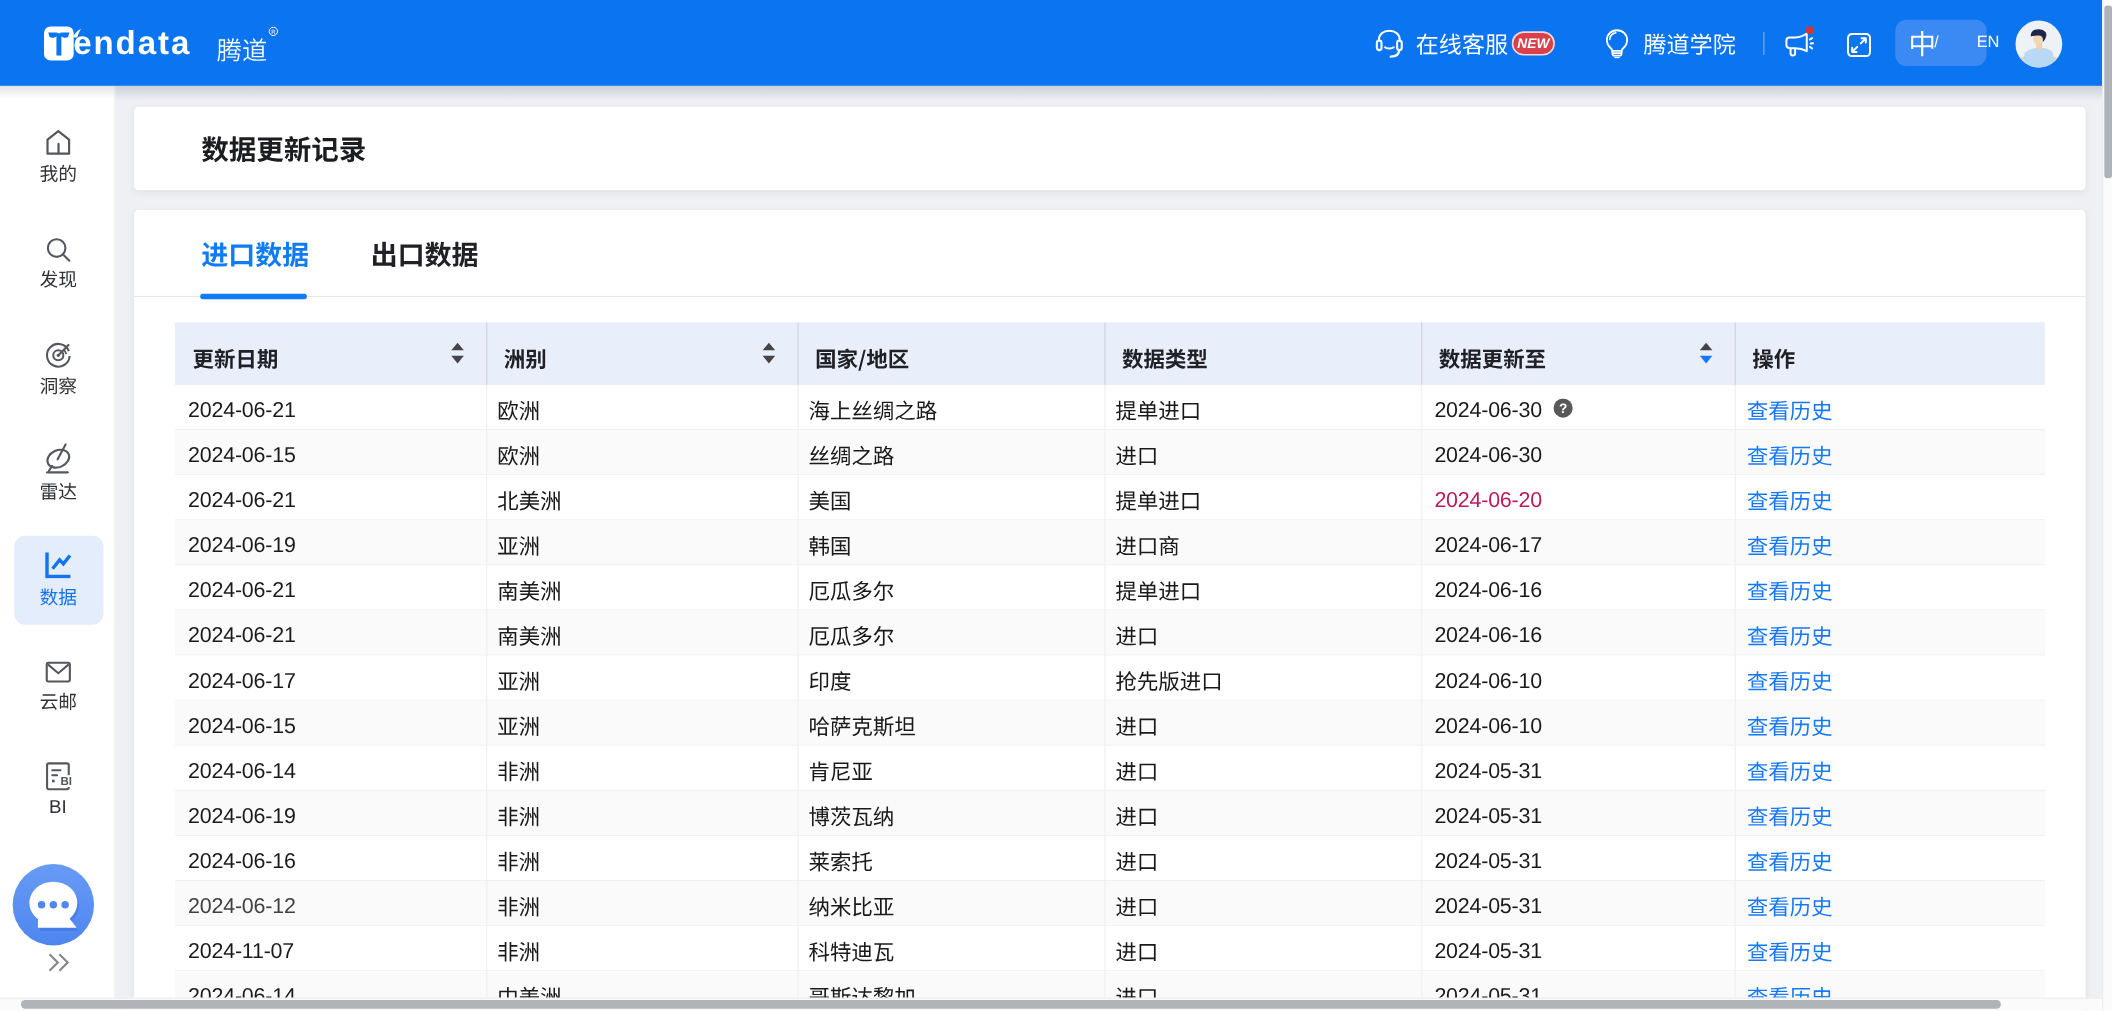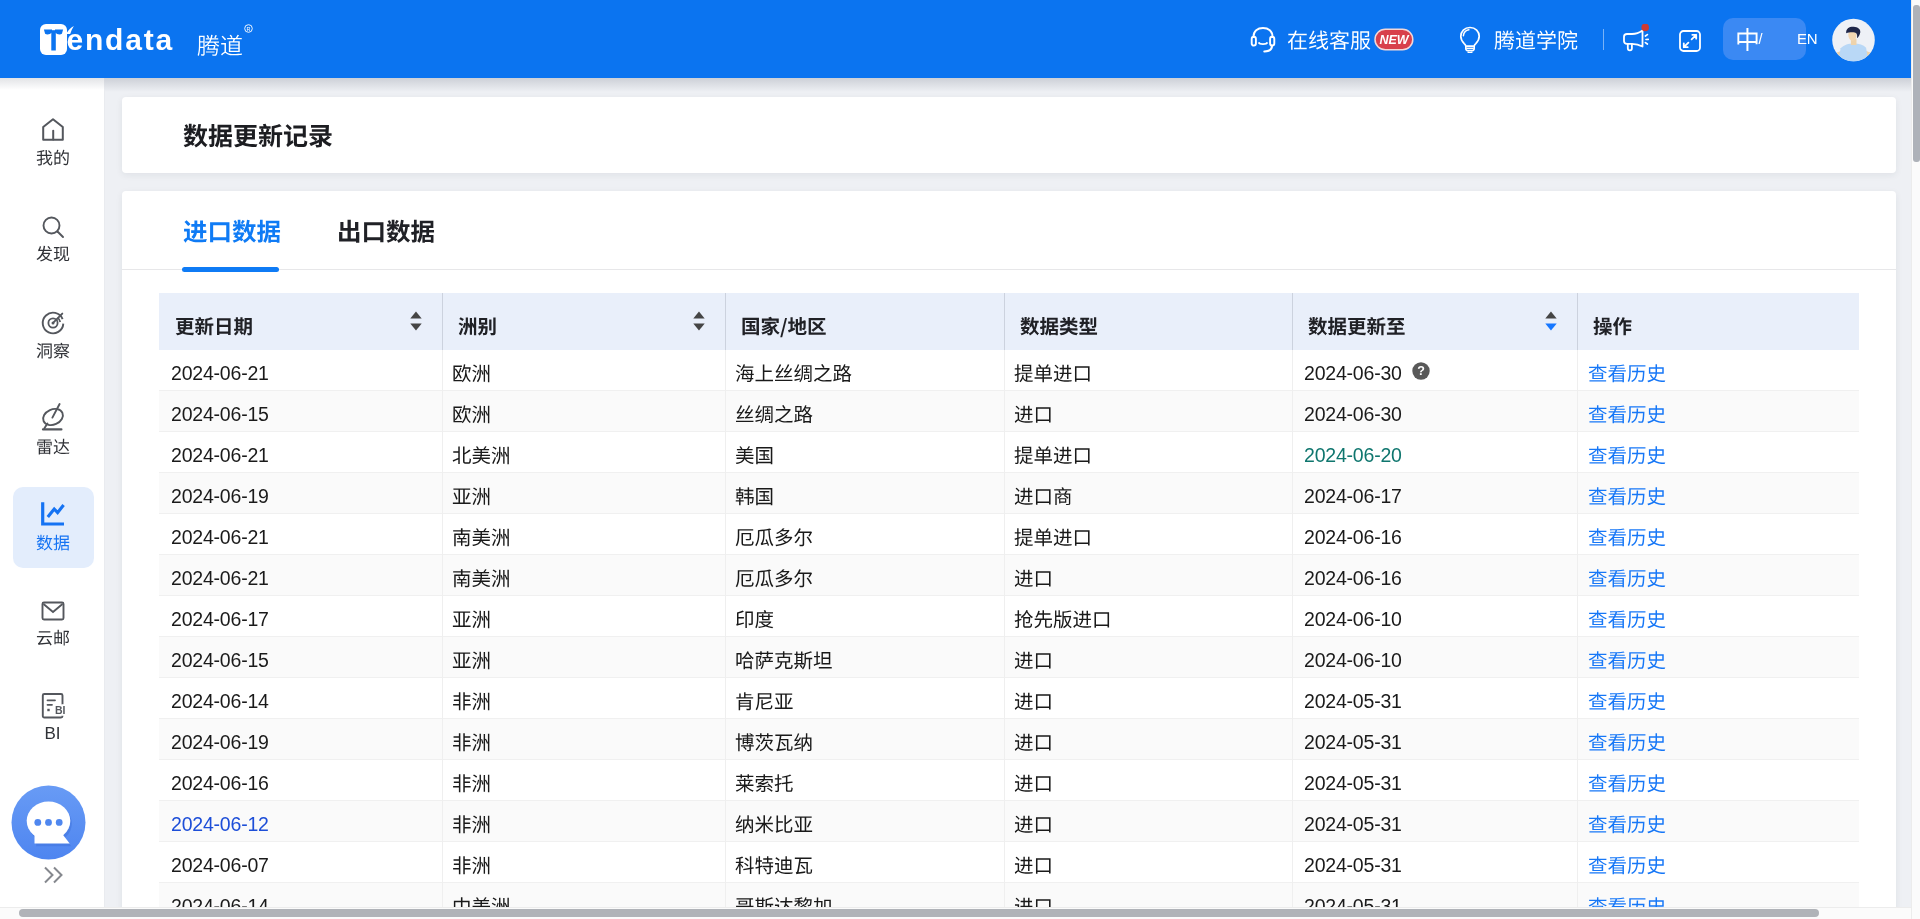--- a/index.html
+++ b/index.html
@@ -184,21 +184,21 @@
     </g>
   </svg>
 <svg style="position:absolute;left:1014.0px;top:442.8px;overflow:visible" width="78.0" height="24.4">
     <g fill="#1a1a1a" transform="translate(0,19.60) scale(0.019500,-0.019500)">
       <use href="#r63d0" xlink:href="#r63d0"></use>
       <use href="#r5355" xlink:href="#r5355" x="1000"></use>
       <use href="#r8fdb" xlink:href="#r8fdb" x="2000"></use>
       <use href="#r53e3" xlink:href="#r53e3" x="3000"></use>
     </g>
   </svg>
-<div class="abs" style="left:1304px;top:434.5px;width:200px;height:41px;line-height:41px;font-size:19.5px;letter-spacing:-0.2px;color:#0f766e">2024-06-20</div>
+<div class="abs" style="left:1304px;top:434.5px;width:200px;height:41px;line-height:41px;font-size:19.5px;letter-spacing:-0.2px;color:#be185d">2024-06-20</div>
 <svg style="position:absolute;left:1588.0px;top:442.8px;overflow:visible" width="78.0" height="24.4">
     <g fill="#1677f7" transform="translate(0,19.60) scale(0.019500,-0.019500)">
       <use href="#r67e5" xlink:href="#r67e5"></use>
       <use href="#r770b" xlink:href="#r770b" x="1000"></use>
       <use href="#r5386" xlink:href="#r5386" x="2000"></use>
       <use href="#r53f2" xlink:href="#r53f2" x="3000"></use>
     </g>
   </svg>
 <div class="abs" style="left:159px;top:473px;width:1700px;height:41px;background:#fafafa;border-bottom:1px solid #f0f0f0"></div>
 <div class="abs" style="left:171px;top:475.5px;width:200px;height:41px;line-height:41px;font-size:19.5px;letter-spacing:-0.2px;color:#1a1a1a">2024-06-19</div>
@@ -445,21 +445,21 @@
 <div class="abs" style="left:1304px;top:762.5px;width:200px;height:41px;line-height:41px;font-size:19.5px;letter-spacing:-0.2px;color:#1a1a1a">2024-05-31</div>
 <svg style="position:absolute;left:1588.0px;top:770.8px;overflow:visible" width="78.0" height="24.4">
     <g fill="#1677f7" transform="translate(0,19.60) scale(0.019500,-0.019500)">
       <use href="#r67e5" xlink:href="#r67e5"></use>
       <use href="#r770b" xlink:href="#r770b" x="1000"></use>
       <use href="#r5386" xlink:href="#r5386" x="2000"></use>
       <use href="#r53f2" xlink:href="#r53f2" x="3000"></use>
     </g>
   </svg>
 <div class="abs" style="left:159px;top:801px;width:1700px;height:41px;background:#fafafa;border-bottom:1px solid #f0f0f0"></div>
-<div class="abs" style="left:171px;top:803.5px;width:200px;height:41px;line-height:41px;font-size:19.5px;letter-spacing:-0.2px;color:#1d4ed8">2024-06-12</div>
+<div class="abs" style="left:171px;top:803.5px;width:200px;height:41px;line-height:41px;font-size:19.5px;letter-spacing:-0.2px;color:#404040">2024-06-12</div>
 <svg style="position:absolute;left:452.0px;top:811.8px;overflow:visible" width="39.0" height="24.4">
     <g fill="#1a1a1a" transform="translate(0,19.60) scale(0.019500,-0.019500)">
       <use href="#r975e" xlink:href="#r975e"></use>
       <use href="#r6d32" xlink:href="#r6d32" x="1000"></use>
     </g>
   </svg>
 <svg style="position:absolute;left:735.0px;top:811.8px;overflow:visible" width="78.0" height="24.4">
     <g fill="#1a1a1a" transform="translate(0,19.60) scale(0.019500,-0.019500)">
       <use href="#r7eb3" xlink:href="#r7eb3"></use>
       <use href="#r7c73" xlink:href="#r7c73" x="1000"></use>
@@ -476,21 +476,21 @@
 <div class="abs" style="left:1304px;top:803.5px;width:200px;height:41px;line-height:41px;font-size:19.5px;letter-spacing:-0.2px;color:#1a1a1a">2024-05-31</div>
 <svg style="position:absolute;left:1588.0px;top:811.8px;overflow:visible" width="78.0" height="24.4">
     <g fill="#1677f7" transform="translate(0,19.60) scale(0.019500,-0.019500)">
       <use href="#r67e5" xlink:href="#r67e5"></use>
       <use href="#r770b" xlink:href="#r770b" x="1000"></use>
       <use href="#r5386" xlink:href="#r5386" x="2000"></use>
       <use href="#r53f2" xlink:href="#r53f2" x="3000"></use>
     </g>
   </svg>
 <div class="abs" style="left:159px;top:842px;width:1700px;height:41px;background:#ffffff;border-bottom:1px solid #f0f0f0"></div>
-<div class="abs" style="left:171px;top:844.5px;width:200px;height:41px;line-height:41px;font-size:19.5px;letter-spacing:-0.2px;color:#1a1a1a">2024-06-07</div>
+<div class="abs" style="left:171px;top:844.5px;width:200px;height:41px;line-height:41px;font-size:19.5px;letter-spacing:-0.2px;color:#1a1a1a">2024-11-07</div>
 <svg style="position:absolute;left:452.0px;top:852.8px;overflow:visible" width="39.0" height="24.4">
     <g fill="#1a1a1a" transform="translate(0,19.60) scale(0.019500,-0.019500)">
       <use href="#r975e" xlink:href="#r975e"></use>
       <use href="#r6d32" xlink:href="#r6d32" x="1000"></use>
     </g>
   </svg>
 <svg style="position:absolute;left:735.0px;top:852.8px;overflow:visible" width="78.0" height="24.4">
     <g fill="#1a1a1a" transform="translate(0,19.60) scale(0.019500,-0.019500)">
       <use href="#r79d1" xlink:href="#r79d1"></use>
       <use href="#r7279" xlink:href="#r7279" x="1000"></use>

